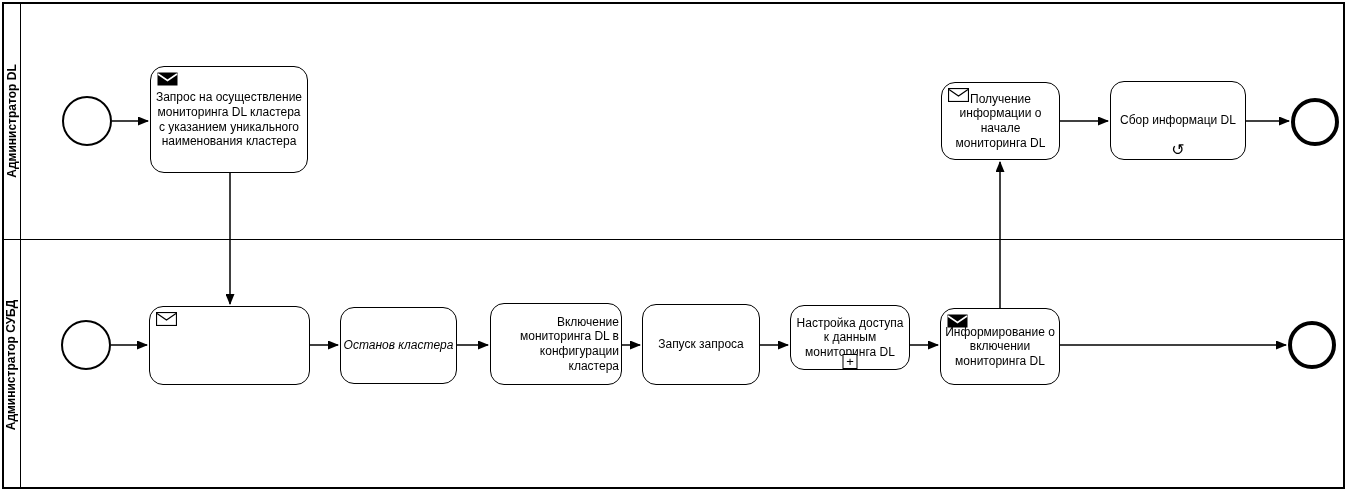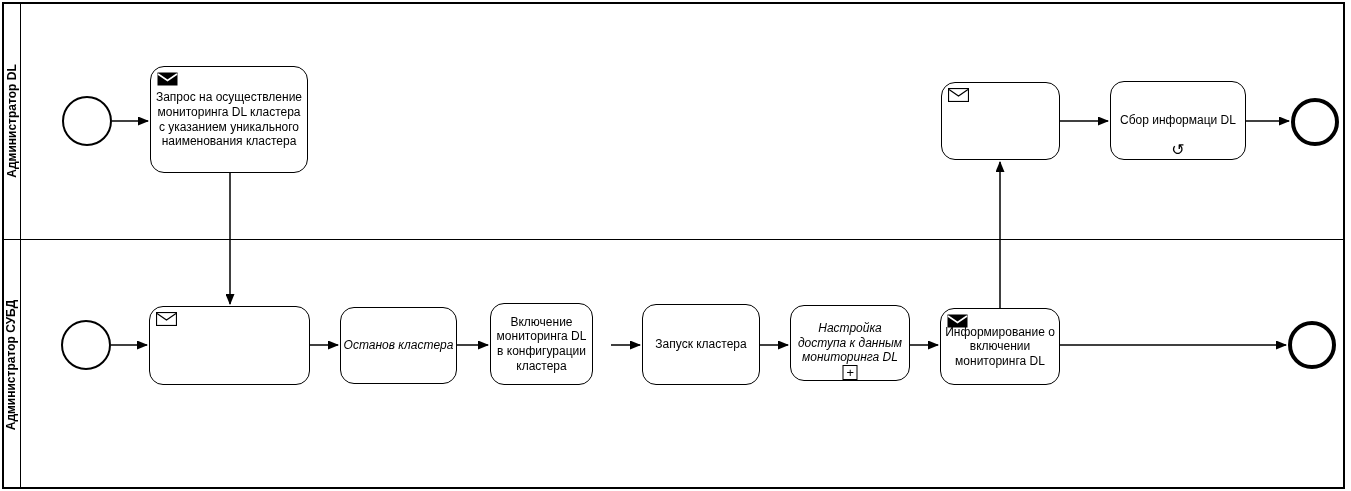--- a/index.html
+++ b/index.html
@@ -116,20 +116,21 @@
     <polyline points="1,2 10.5,8.5 20,2" fill="none" stroke="#fff" stroke-width="1.6"></polyline>
   </svg>
   <span class="label">Запрос на осуществление мониторинга DL кластера с указанием уникального наименования кластера</span>
 </div>
 
 <div class="task" style="left:941px; top:82px; width:119px; height:78px;">
   <svg class="task-icon" viewBox="0 0 21 14">
     <rect x="0.5" y="0.5" width="20" height="13" fill="#fff" stroke="#000" stroke-width="1.2"></rect>
     <polyline points="1,1.5 10.5,8 20,1.5" fill="none" stroke="#000" stroke-width="1.2"></polyline>
   </svg>
+  <span class="label">Получение информации о начале мониторинга DL</span>
 </div>
 
 <div class="task" style="left:1110px; top:81px; width:136px; height:79px;">
   <span class="label">Сбор информаци DL</span>
   <span class="marker-loop">↺</span>
 </div>
 
 <div class="event end" style="left:1291px; top:98px;"></div>
 
 <div class="event start" style="left:61px; top:320px;"></div>
@@ -138,29 +139,29 @@
   <svg class="task-icon" viewBox="0 0 21 14">
     <rect x="0.5" y="0.5" width="20" height="13" fill="#fff" stroke="#000" stroke-width="1.2"></rect>
     <polyline points="1,1.5 10.5,8 20,1.5" fill="none" stroke="#000" stroke-width="1.2"></polyline>
   </svg>
 </div>
 
 <div class="task" style="left:340px; top:307px; width:117px; height:77px;font-style:italic;">
   <span class="label">Останов кластера</span>
 </div>
 
-<div class="task" style="left:490px; top:303px; width:103px; height:82px;">
+<div class="task" style="left:490px; top:303px; width:132px; height:82px;text-align:right;">
   <span class="label">Включение мониторинга DL в конфигурации кластера</span>
 </div>
 
 <div class="task" style="left:642px; top:304px; width:118px; height:81px;">
-  <span class="label">Запуск кластера</span>
+  <span class="label">Запуск запроса</span>
 </div>
 
-<div class="task" style="left:790px; top:305px; width:120px; height:76px;font-style:italic;">
+<div class="task" style="left:790px; top:305px; width:120px; height:65px;">
   <span class="label">Настройка доступа к данным мониторинга DL</span>
   <span class="marker-plus">+</span>
 </div>
 
 <div class="task" style="left:940px; top:308px; width:120px; height:77px;">
   <svg class="task-icon" viewBox="0 0 21 14">
     <rect x="0.5" y="0.5" width="20" height="13" fill="#000"></rect>
     <polyline points="1,2 10.5,8.5 20,2" fill="none" stroke="#fff" stroke-width="1.6"></polyline>
   </svg>
   <span class="label">Информирование о включении мониторинга DL</span>

